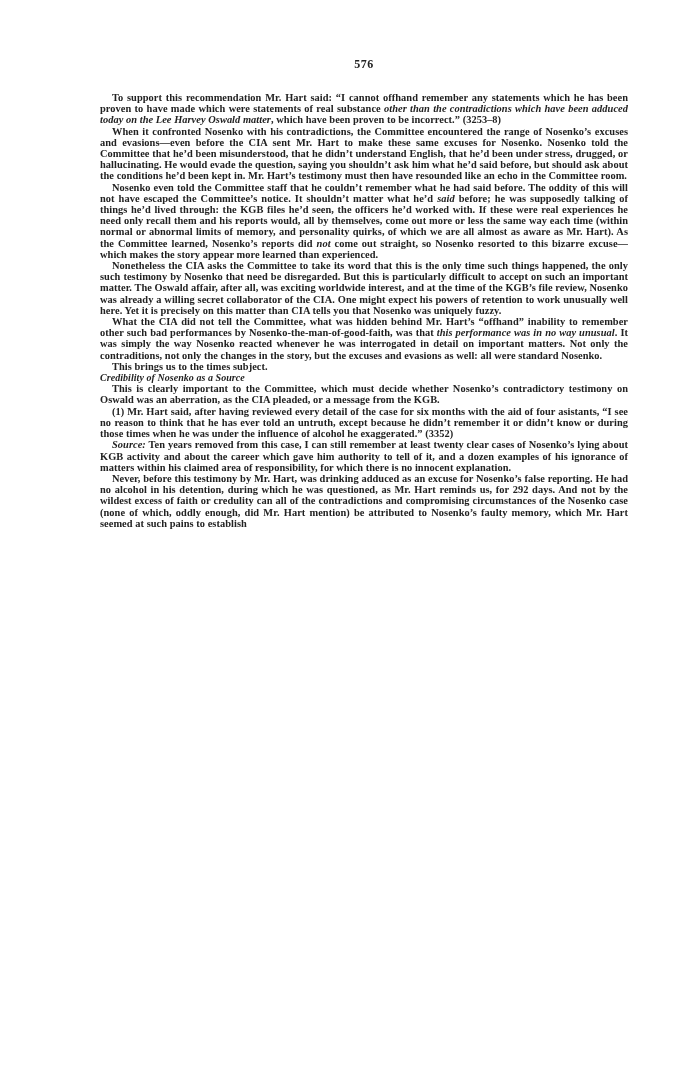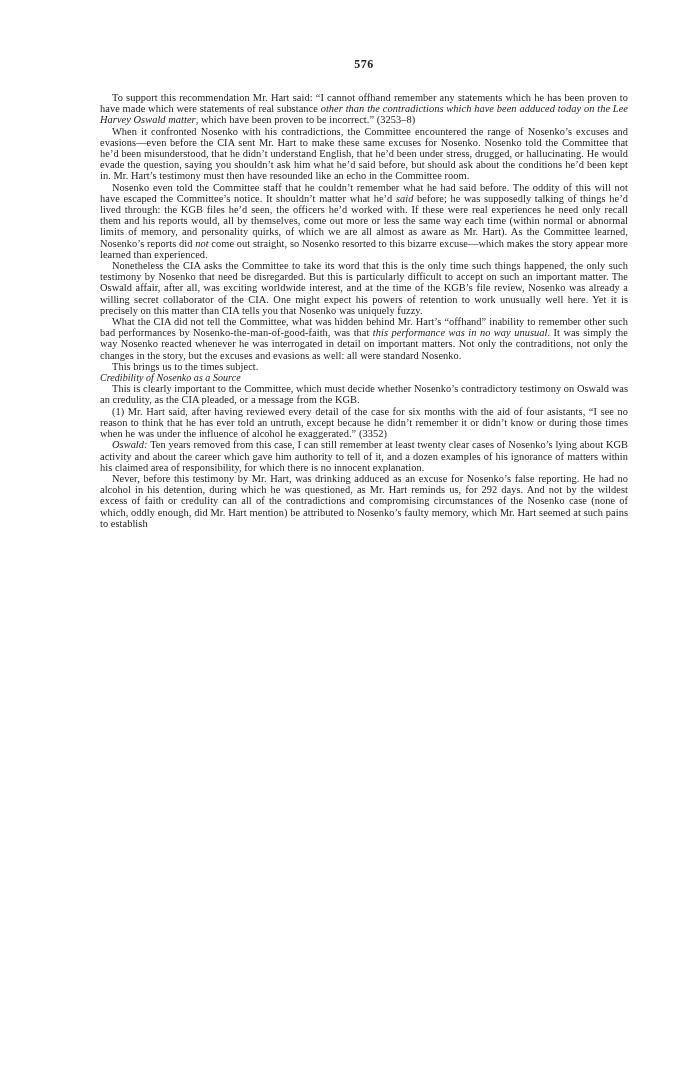--- a/index.html
+++ b/index.html
@@ -10,21 +10,21 @@
     color: #222222;
   }
   .page-number {
     position: absolute; left: 0; top: 57px; width: 528px;
     text-align: center; font-size: 12px; font-weight: bold; letter-spacing: 0.5px;
     font-family: "Liberation Serif", serif;
   }
   .body-text {
     position: absolute; left: 0; top: 92px; width: 528px;
     font-size: 10.4px; line-height: 11.2px; text-align: justify;
-    font-family: "Liberation Serif", serif; font-weight: normal;
+    font-family: "Liberation Serif", serif; font-weight: bold;
     letter-spacing: 0.05px;
   }
   .body-text p { margin: 0; text-indent: 12px; text-align: justify; }
   .body-text em { font-style: italic; }
   .heading {
     margin: 11px 0 10px 0; text-align: center; font-style: italic; text-indent: 0 !important;
     font-size: 10px;
   }
 </style>
 </head>
@@ -36,18 +36,18 @@
   <div class="body-text">
     <p><span>To support this recommendation Mr. Hart said: “I cannot offhand remember any statements which he has been proven to have made which were statements of real substance </span><em>other than the contradictions which have been adduced today on the Lee Harvey Oswald matter</em><span>, which have been proven to be incorrect.” (3253–8)</span></p>
     <p>When it confronted Nosenko with his contradictions, the Committee encountered the range of Nosenko’s excuses and evasions—even before the CIA sent Mr. Hart to make these same excuses for Nosenko. Nosenko told the Committee that he’d been misunderstood, that he didn’t understand English, that he’d been under stress, drugged, or hallucinating. He would evade the question, saying you shouldn’t ask him what he’d said before, but should ask about the conditions he’d been kept in. Mr. Hart’s testimony must then have resounded like an echo in the Committee room.</p>
     <p><span>Nosenko even told the Committee staff that he couldn’t remember what he had said before. The oddity of this will not have escaped the Committee’s notice. It shouldn’t matter what he’d </span><em>said</em><span> before; he was supposedly talking of things he’d lived through: the KGB files he’d seen, the officers he’d worked with. If these were real experiences he need only recall them and his reports would, all by themselves, come out more or less the same way each time (within normal or abnormal limits of memory, and personality quirks, of which we are all almost as aware as Mr. Hart). As the Committee learned, Nosenko’s reports did </span><em>not</em><span> come out straight, so Nosenko resorted to this bizarre excuse—which makes the story appear more learned than experienced.</span></p>
     <p>Nonetheless the CIA asks the Committee to take its word that this is the only time such things happened, the only such testimony by Nosenko that need be disregarded. But this is particularly difficult to accept on such an important matter. The Oswald affair, after all, was exciting worldwide interest, and at the time of the KGB’s file review, Nosenko was already a willing secret collaborator of the CIA. One might expect his powers of retention to work unusually well here. Yet it is precisely on this matter than CIA tells you that Nosenko was uniquely fuzzy.</p>
     <p><span>What the CIA did not tell the Committee, what was hidden behind Mr. Hart’s “offhand” inability to remember other such bad performances by Nosenko-the-man-of-good-faith, was that </span><em>this performance was in no way unusual</em><span>. It was simply the way Nosenko reacted whenever he was interrogated in detail on important matters. Not only the contraditions, not only the changes in the story, but the excuses and evasions as well: all were standard Nosenko.</span></p>
     <p>This brings us to the times subject.</p>
 
     <p class="heading">Credibility of Nosenko as a Source</p>
 
-    <p>This is clearly important to the Committee, which must decide whether Nosenko’s contradictory testimony on Oswald was an credulity, as the CIA pleaded, or a message from the KGB.</p>
+    <p>This is clearly important to the Committee, which must decide whether Nosenko’s contradictory testimony on Oswald was an aberration, as the CIA pleaded, or a message from the KGB.</p>
     <p>(1) Mr. Hart said, after having reviewed every detail of the case for six months with the aid of four asistants, “I see no reason to think that he has ever told an untruth, except because he didn’t remember it or didn’t know or during those times when he was under the influence of alcohol he exaggerated.” (3352)</p>
-    <p><em>Oswald:</em><span> Ten years removed from this case, I can still remember at least twenty clear cases of Nosenko’s lying about KGB activity and about the career which gave him authority to tell of it, and a dozen examples of his ignorance of matters within his claimed area of responsibility, for which there is no innocent explanation.</span></p>
+    <p><em>Source:</em><span> Ten years removed from this case, I can still remember at least twenty clear cases of Nosenko’s lying about KGB activity and about the career which gave him authority to tell of it, and a dozen examples of his ignorance of matters within his claimed area of responsibility, for which there is no innocent explanation.</span></p>
     <p>Never, before this testimony by Mr. Hart, was drinking adduced as an excuse for Nosenko’s false reporting. He had no alcohol in his detention, during which he was questioned, as Mr. Hart reminds us, for 292 days. And not by the wildest excess of faith or credulity can all of the contradictions and compromising circumstances of the Nosenko case (none of which, oddly enough, did Mr. Hart mention) be attributed to Nosenko’s faulty memory, which Mr. Hart seemed at such pains to establish</p>
   </div>
 </div>
 
 </body></html>

